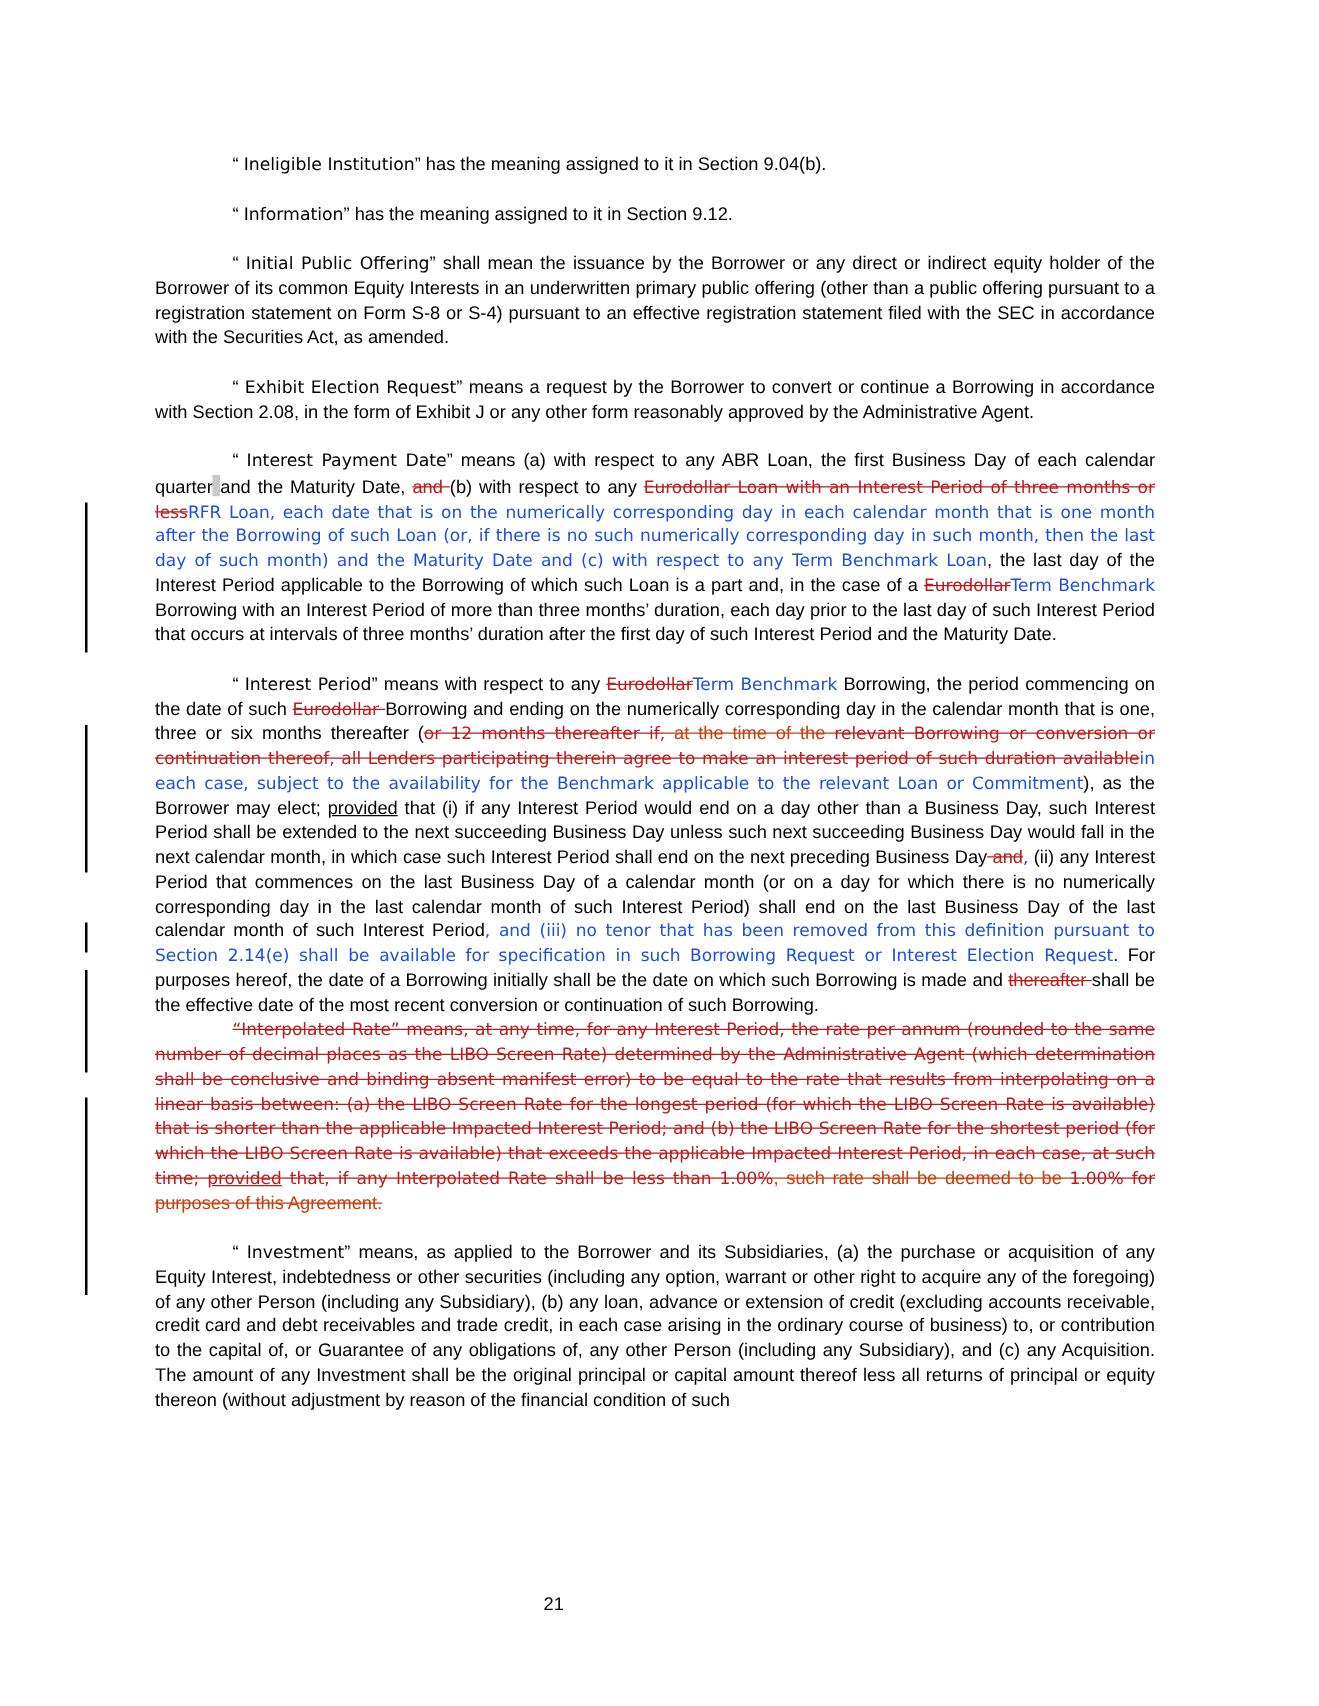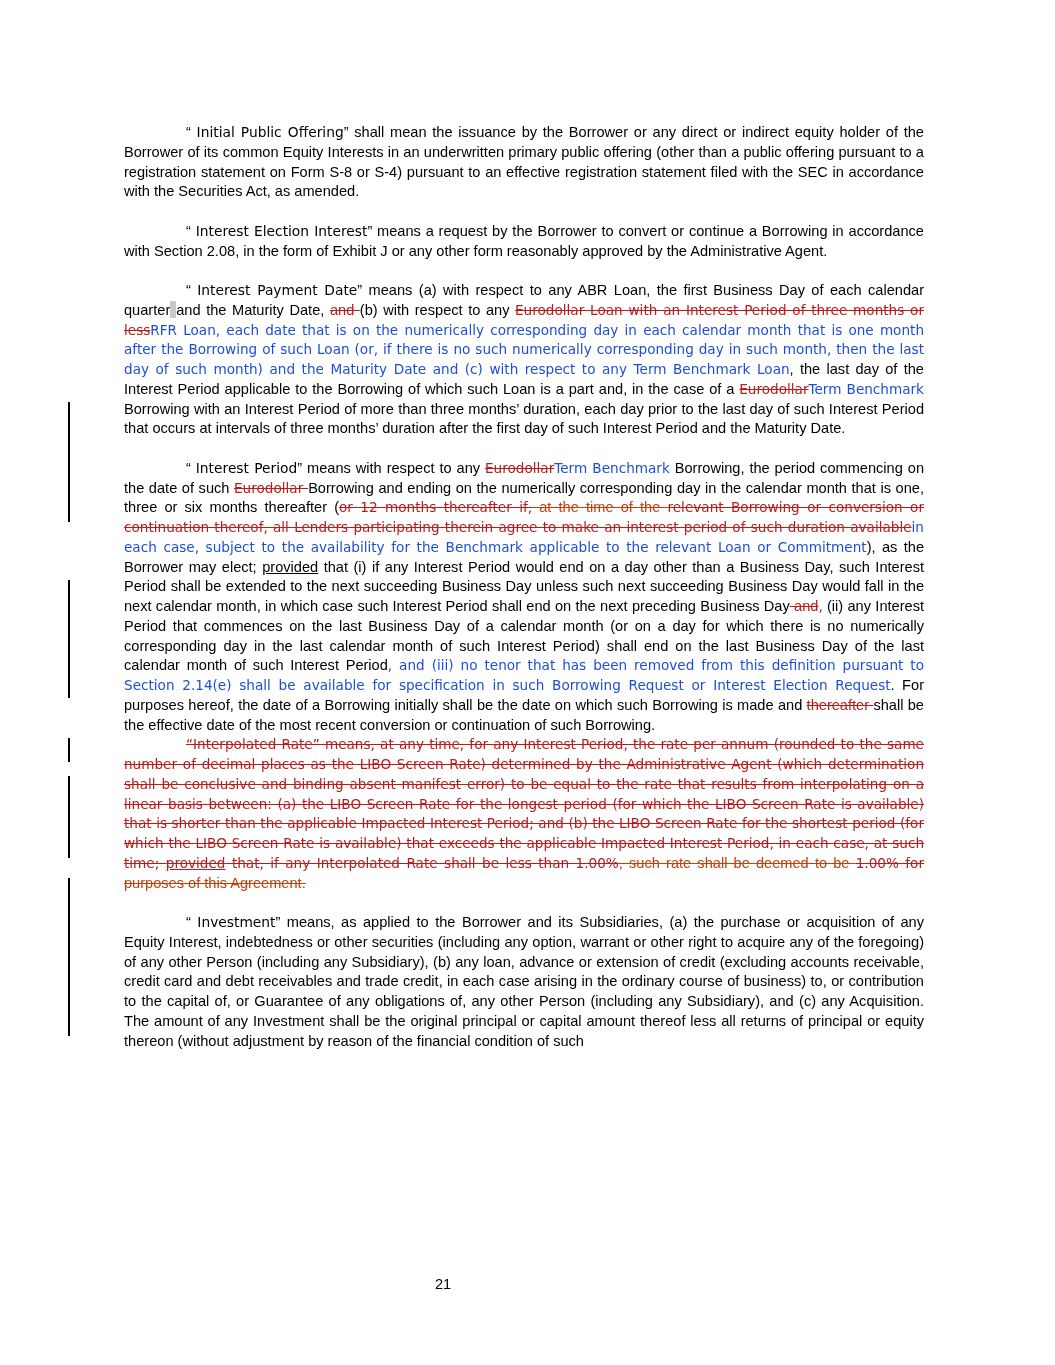--- a/index.html
+++ b/index.html
@@ -22,21 +22,23 @@
 </head>
 <body>
 
 <div class="bar" style="top:402px;height:120px;"></div>
 <div class="bar" style="top:580px;height:118px;"></div>
 <div class="bar" style="top:738px;height:24px;"></div>
 <div class="bar" style="top:776px;height:82px;"></div>
 <div class="bar" style="top:878px;height:158px;"></div>
 
 <div class="page">
+  <p class="para"><span>“ </span><span class="term">Ineligible Institution</span><span>” has the meaning assigned to it in Section 9.04(b).</span></p>
+  <p class="para"><span>“ </span><span class="term">Information</span><span>” has the meaning assigned to it in Section 9.12.</span></p>
   <p class="para"><span>“ </span><span class="term">Initial Public Offering</span><span>” shall mean the issuance by the Borrower or any direct or indirect equity holder of the Borrower of its common Equity Interests in an underwritten primary public offering (other than a public offering pursuant to a registration statement on Form S-8 or S-4) pursuant to an effective registration statement filed with the SEC in accordance with the Securities Act, as amended.</span></p>
-  <p class="para"><span>“ </span><span class="term">Interest Election Interest</span><span>” means a request by the Borrower to convert or continue a Borrowing in accordance with Section 2.08, in the form of Exhibit J or any other form reasonably approved by the Administrative Agent.</span></p>
+  <p class="para"><span>“ </span><span class="term">Exhibit Election Request</span><span>” means a request by the Borrower to convert or continue a Borrowing in accordance with Section 2.08, in the form of Exhibit J or any other form reasonably approved by the Administrative Agent.</span></p>
   <p class="para"><span>“ </span><span class="term">Interest Payment Date</span><span>” means (a) with respect to any ABR Loan, the first Business Day of each calendar quarter</span><span class="mark"></span><span>and the Maturity Date, </span><span class="del">and </span><span>(b) with respect to any </span><span class="del delsans">Eurodollar Loan with an Interest Period of three months or less</span><span class="ins">RFR Loan, each date that is on the numerically corresponding day in each calendar month that is one month after the Borrowing of such Loan (or, if there is no such numerically corresponding day in such month, then the last day of such month) and the Maturity Date and (c) with respect to any Term Benchmark Loan</span><span>, the last day of the Interest Period applicable to the Borrowing of which such Loan is a part and, in the case of a </span><span class="del delsans">Eurodollar</span><span class="ins">Term Benchmark</span><span> Borrowing with an Interest Period of more than three months’ duration, each day prior to the last day of such Interest Period that occurs at intervals of three months’ duration after the first day of such Interest Period and the Maturity Date.</span></p>
   <p class="para tight"><span>“ </span><span class="term">Interest Period</span><span>” means with respect to any </span><span class="del delsans">Eurodollar</span><span class="ins">Term Benchmark</span><span> Borrowing, the period commencing on the date of such </span><span class="del delsans">Eurodollar </span><span>Borrowing and ending on the numerically corresponding day in the calendar month that is one, three or six months thereafter (</span><span class="del delsans">or 12 months thereafter if,</span><span class="del-g"> at the time of the </span><span class="del delsans">relevant Borrowing or conversion or continuation thereof, all Lenders participating therein agree to make an interest period of such duration available</span><span class="ins">in each case, subject to the availability for the Benchmark applicable to the relevant Loan or Commitment</span><span>), as the Borrower may elect; </span><span class="ul">provided</span><span> that (i) if any Interest Period would end on a day other than a Business Day, such Interest Period shall be extended to the next succeeding Business Day unless such next succeeding Business Day would fall in the next calendar month, in which case such Interest Period shall end on the next preceding Business Day</span><span class="del"> and</span><span class="ins">,</span><span> (ii) any Interest Period that commences on the last Business Day of a calendar month (or on a day for which there is no numerically corresponding day in the last calendar month of such Interest Period) shall end on the last Business Day of the last calendar month of such Interest Period</span><span class="ins">, and (iii) no tenor that has been removed from this definition pursuant to Section 2.14(e) shall be available for specification in such Borrowing Request or Interest Election Request</span><span>.  For purposes hereof, the date of a Borrowing initially shall be the date on which such Borrowing is made and </span><span class="del">thereafter </span><span>shall be the effective date of the most recent conversion or continuation of such Borrowing.</span></p>
   <p class="para"><span class="del delsans">“Interpolated Rate” means, at any time, for any Interest Period, the rate per annum (rounded to the same number of decimal places as the LIBO Screen Rate) determined by the Administrative Agent (which determination shall be conclusive and binding absent manifest error) to be equal to the rate that results from interpolating on a linear basis between: (a) the LIBO Screen Rate for the longest period (for which the LIBO Screen Rate is available) that is shorter than the applicable Impacted Interest Period; and (b) the LIBO Screen Rate for the shortest period (for which the LIBO Screen Rate is available) that exceeds the applicable Impacted Interest Period, in each case, at such time; </span><span class="del delsans ul" style="text-decoration: underline line-through;">provided</span><span class="del delsans"> that, if any Interpolated Rate shall be less than 1.00%</span><span class="del-g">, such rate shall be deemed to be </span><span class="del delsans">1.00% for</span><span class="del-g"> purposes of this Agreement.</span></p>
   <p class="para"><span>“ </span><span class="term">Investment</span><span>” means, as applied to the Borrower and its Subsidiaries, (a) the purchase or acquisition of any Equity Interest, indebtedness or other securities (including any option, warrant or other right to acquire any of the foregoing) of any other Person (including any Subsidiary), (b) any loan, advance or extension of credit (excluding accounts receivable, credit card and debt receivables and trade credit, in each case arising in the ordinary course of business) to, or contribution to the capital of, or Guarantee of any obligations of, any other Person (including any Subsidiary), and (c) any Acquisition. The amount of any Investment shall be the original principal or capital amount thereof less all returns of principal or equity thereon (without adjustment by reason of the financial condition of such</span></p>
 </div>
 
 <div class="pagenum">21</div>
 
 </body></html>

